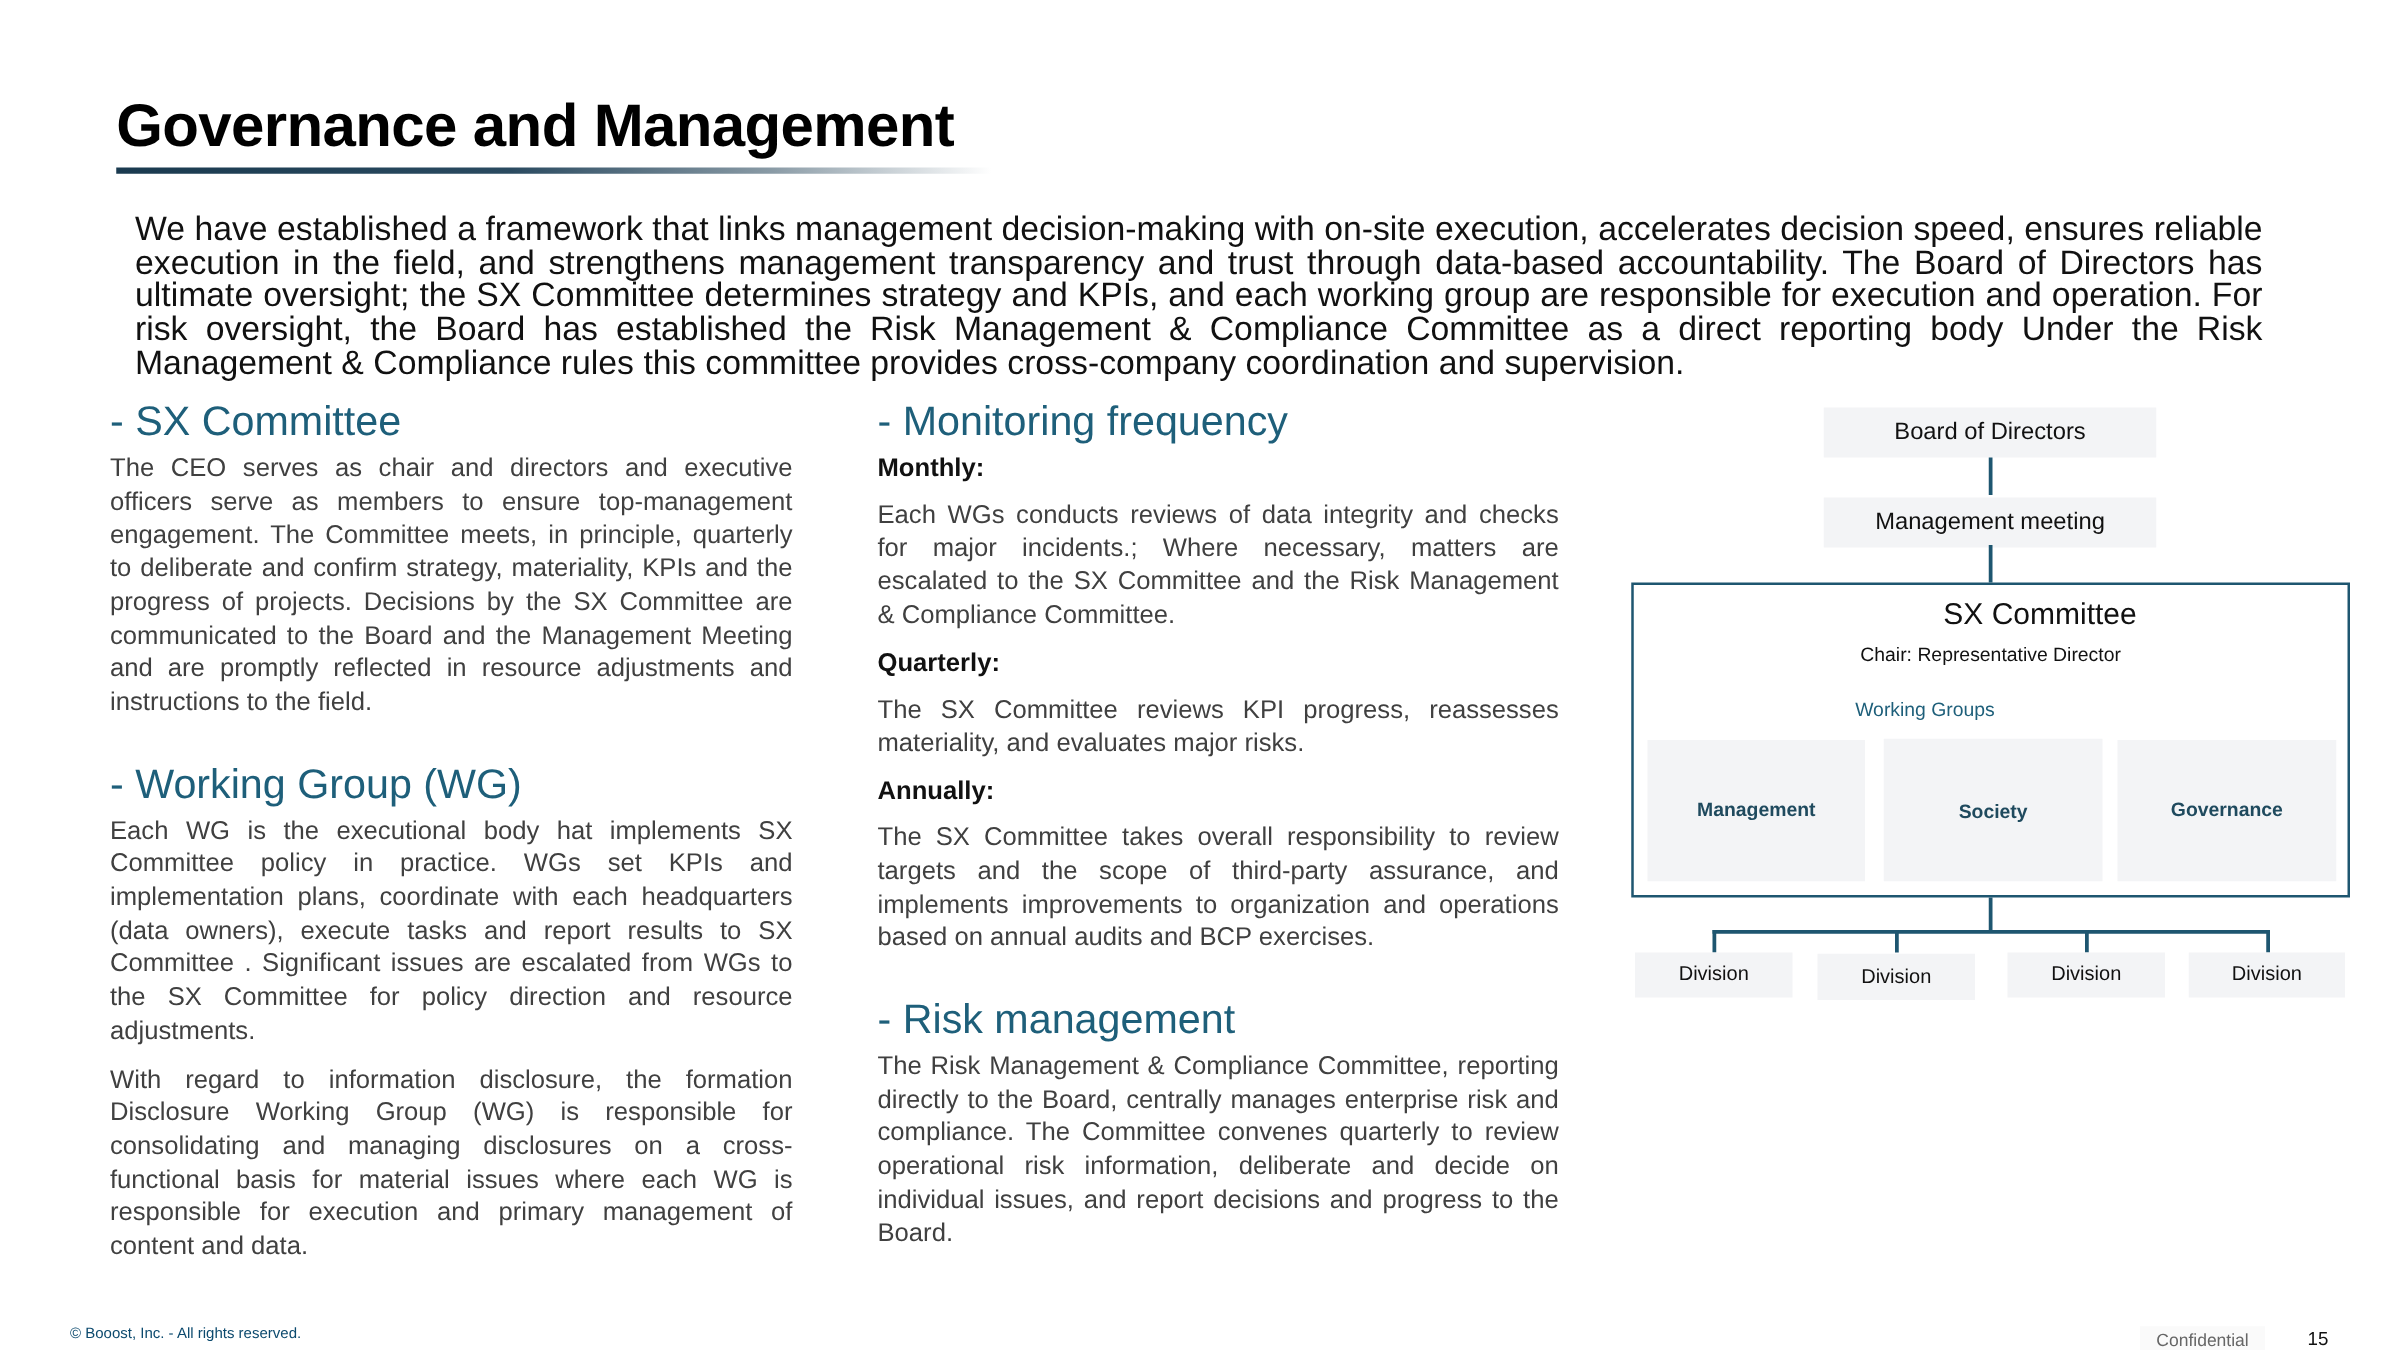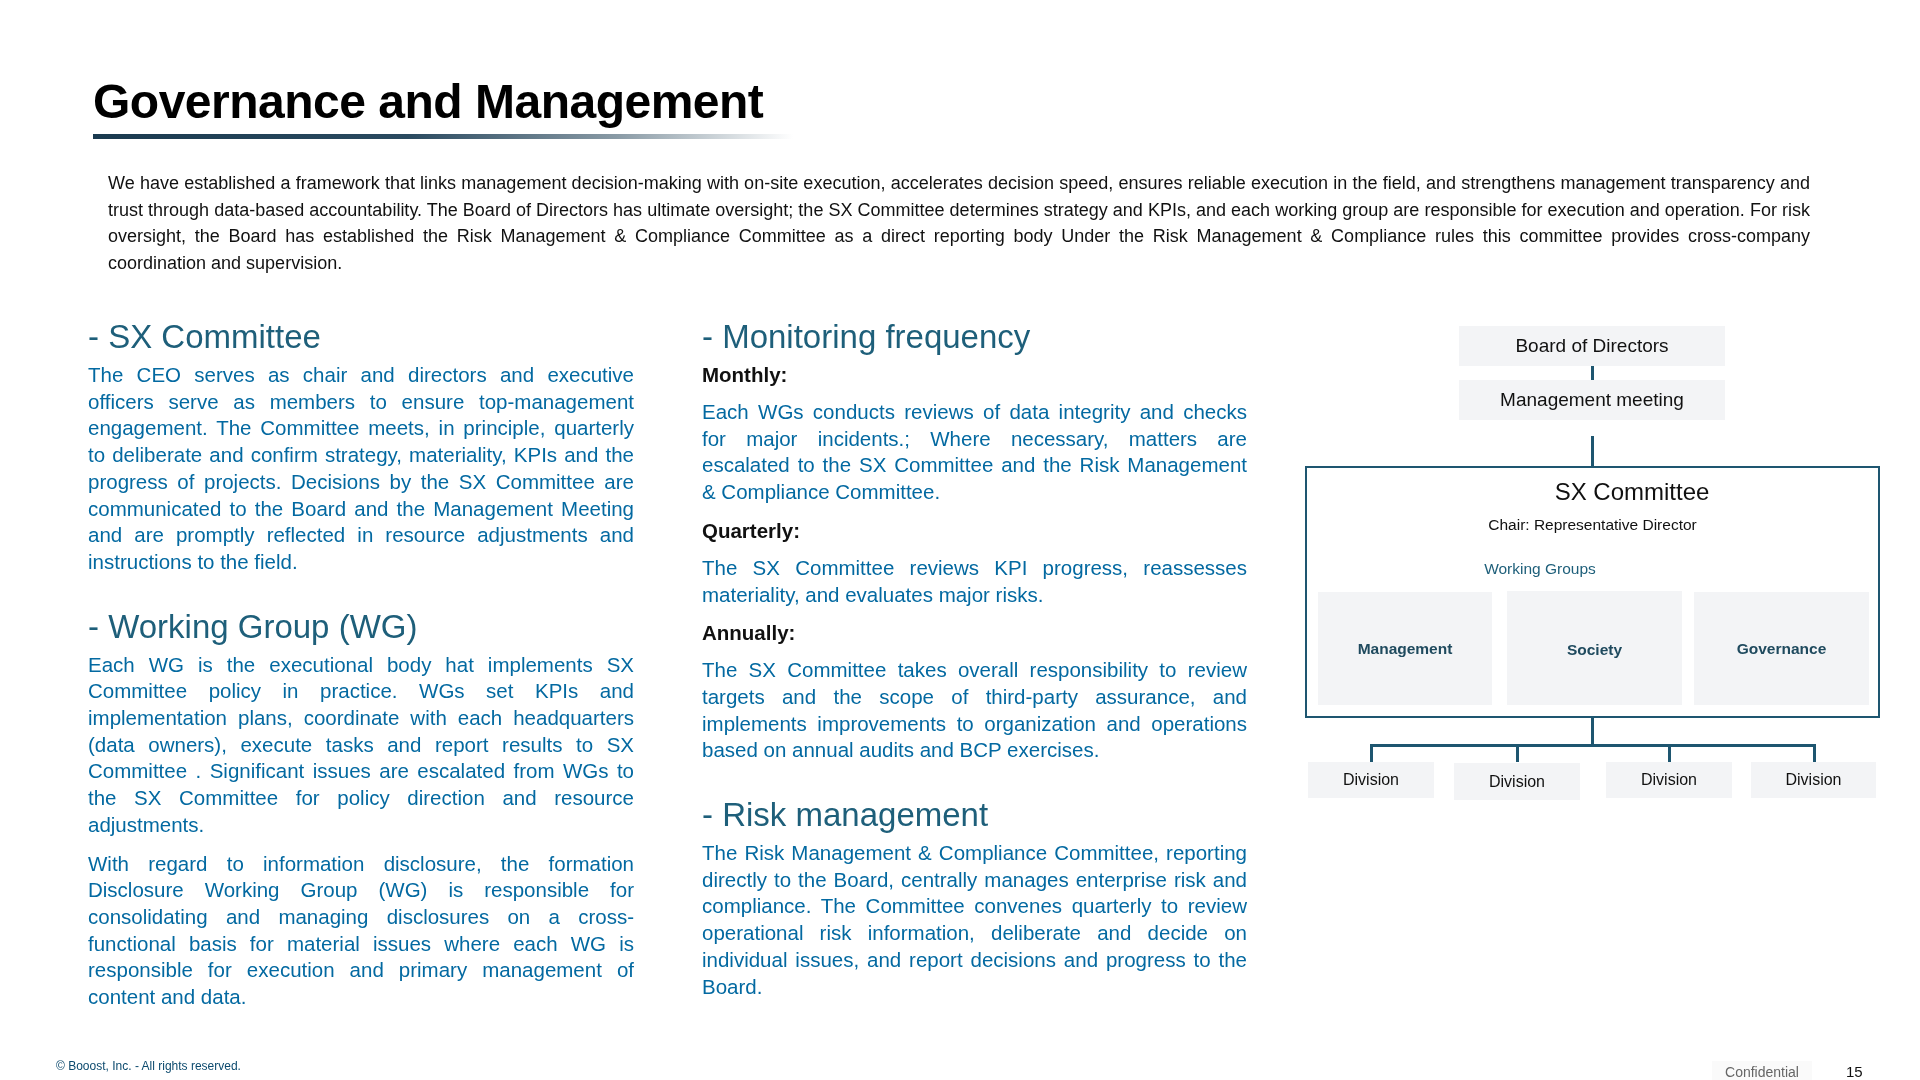--- a/index.html
+++ b/index.html
@@ -11,33 +11,33 @@
     font-size: 48px; font-weight: bold; letter-spacing: -0.5px; line-height: 56px;
     color: #000;
   }
   .title-underline {
     position: absolute; left: 93px; top: 134px; width: 700px; height: 5px;
     background: linear-gradient(to right, #1a3a4f 0%, #2a4a60 45%, #8a9ba6 75%, rgba(255,255,255,0) 100%);
   }
 
   .intro {
     position: absolute; left: 108px; top: 170px; width: 1702px;
-    font-size: 18px; line-height: 26.7px; text-align: justify; color: #111;
+    font-size: 27px; line-height: 26.7px; text-align: justify; color: #111;
   }
 
   .col { position: absolute; top: 320px; }
   .col-left { left: 88px; width: 546px; }
   .col-mid { left: 702px; width: 545px; }
 
   .section-heading {
     font-size: 33px; line-height: 34px; color: #1e5f7a; font-weight: normal;
     margin-bottom: 8px;
   }
   .para {
-    font-size: 20.5px; line-height: 26.7px; text-align: justify; color: #0369a1;
+    font-size: 20.5px; line-height: 26.7px; text-align: justify; color: #404040;
     margin-bottom: 12px;
   }
   .subhead {
     font-size: 20.5px; line-height: 26px; font-weight: bold; color: #111;
     margin-bottom: 11px;
   }
   .gap-lg { height: 22px; }
 
   
   .org { position: absolute; left: 0; top: 0; width: 1920px; height: 1080px; pointer-events: none; }
@@ -88,21 +88,21 @@
   <div class="subhead">Annually:</div>
   <div class="para"> The SX Committee takes overall responsibility to review targets and the scope of third-party assurance, and implements improvements to organization and operations based on annual audits and BCP exercises.</div>
   <div class="gap-lg"></div>
   <div class="section-heading">- Risk management</div>
   <div class="para"> The Risk Management &amp; Compliance Committee, reporting directly to the Board, centrally manages enterprise risk and compliance. The Committee convenes quarterly to review operational risk information, deliberate and decide on individual issues, and report decisions and progress to the Board.</div>
 </div>
 
 <div class="org">
   <div class="node" style="left:1459px; top:326px; width:266px; height:40px;">Board of Directors</div>
   <div class="line" style="left:1591px; top:366px; width:2.5px; height:30px;"></div>
-  <div class="node" style="left:1459px; top:380px; width:266px; height:40px;">Management meeting</div>
+  <div class="node" style="left:1459px; top:398px; width:266px; height:40px;">Management meeting</div>
   <div class="line" style="left:1591px; top:436px; width:2.5px; height:30px;"></div>
 
   <div class="big-box"></div>
   <div class="sx-title">SX Committee</div>
   <div class="sx-chair">Chair:  Representative Director</div>
   <div class="wg-label">Working Groups</div>
 
   <div class="node wg-box" style="left:1318px; top:592px; width:174px; height:113px;">Management</div>
   <div class="node wg-box" style="left:1507px; top:591px; width:175px; height:114px; padding-top:4px;">Society</div>
   <div class="node wg-box" style="left:1694px; top:592px; width:175px; height:113px;">Governance</div>

